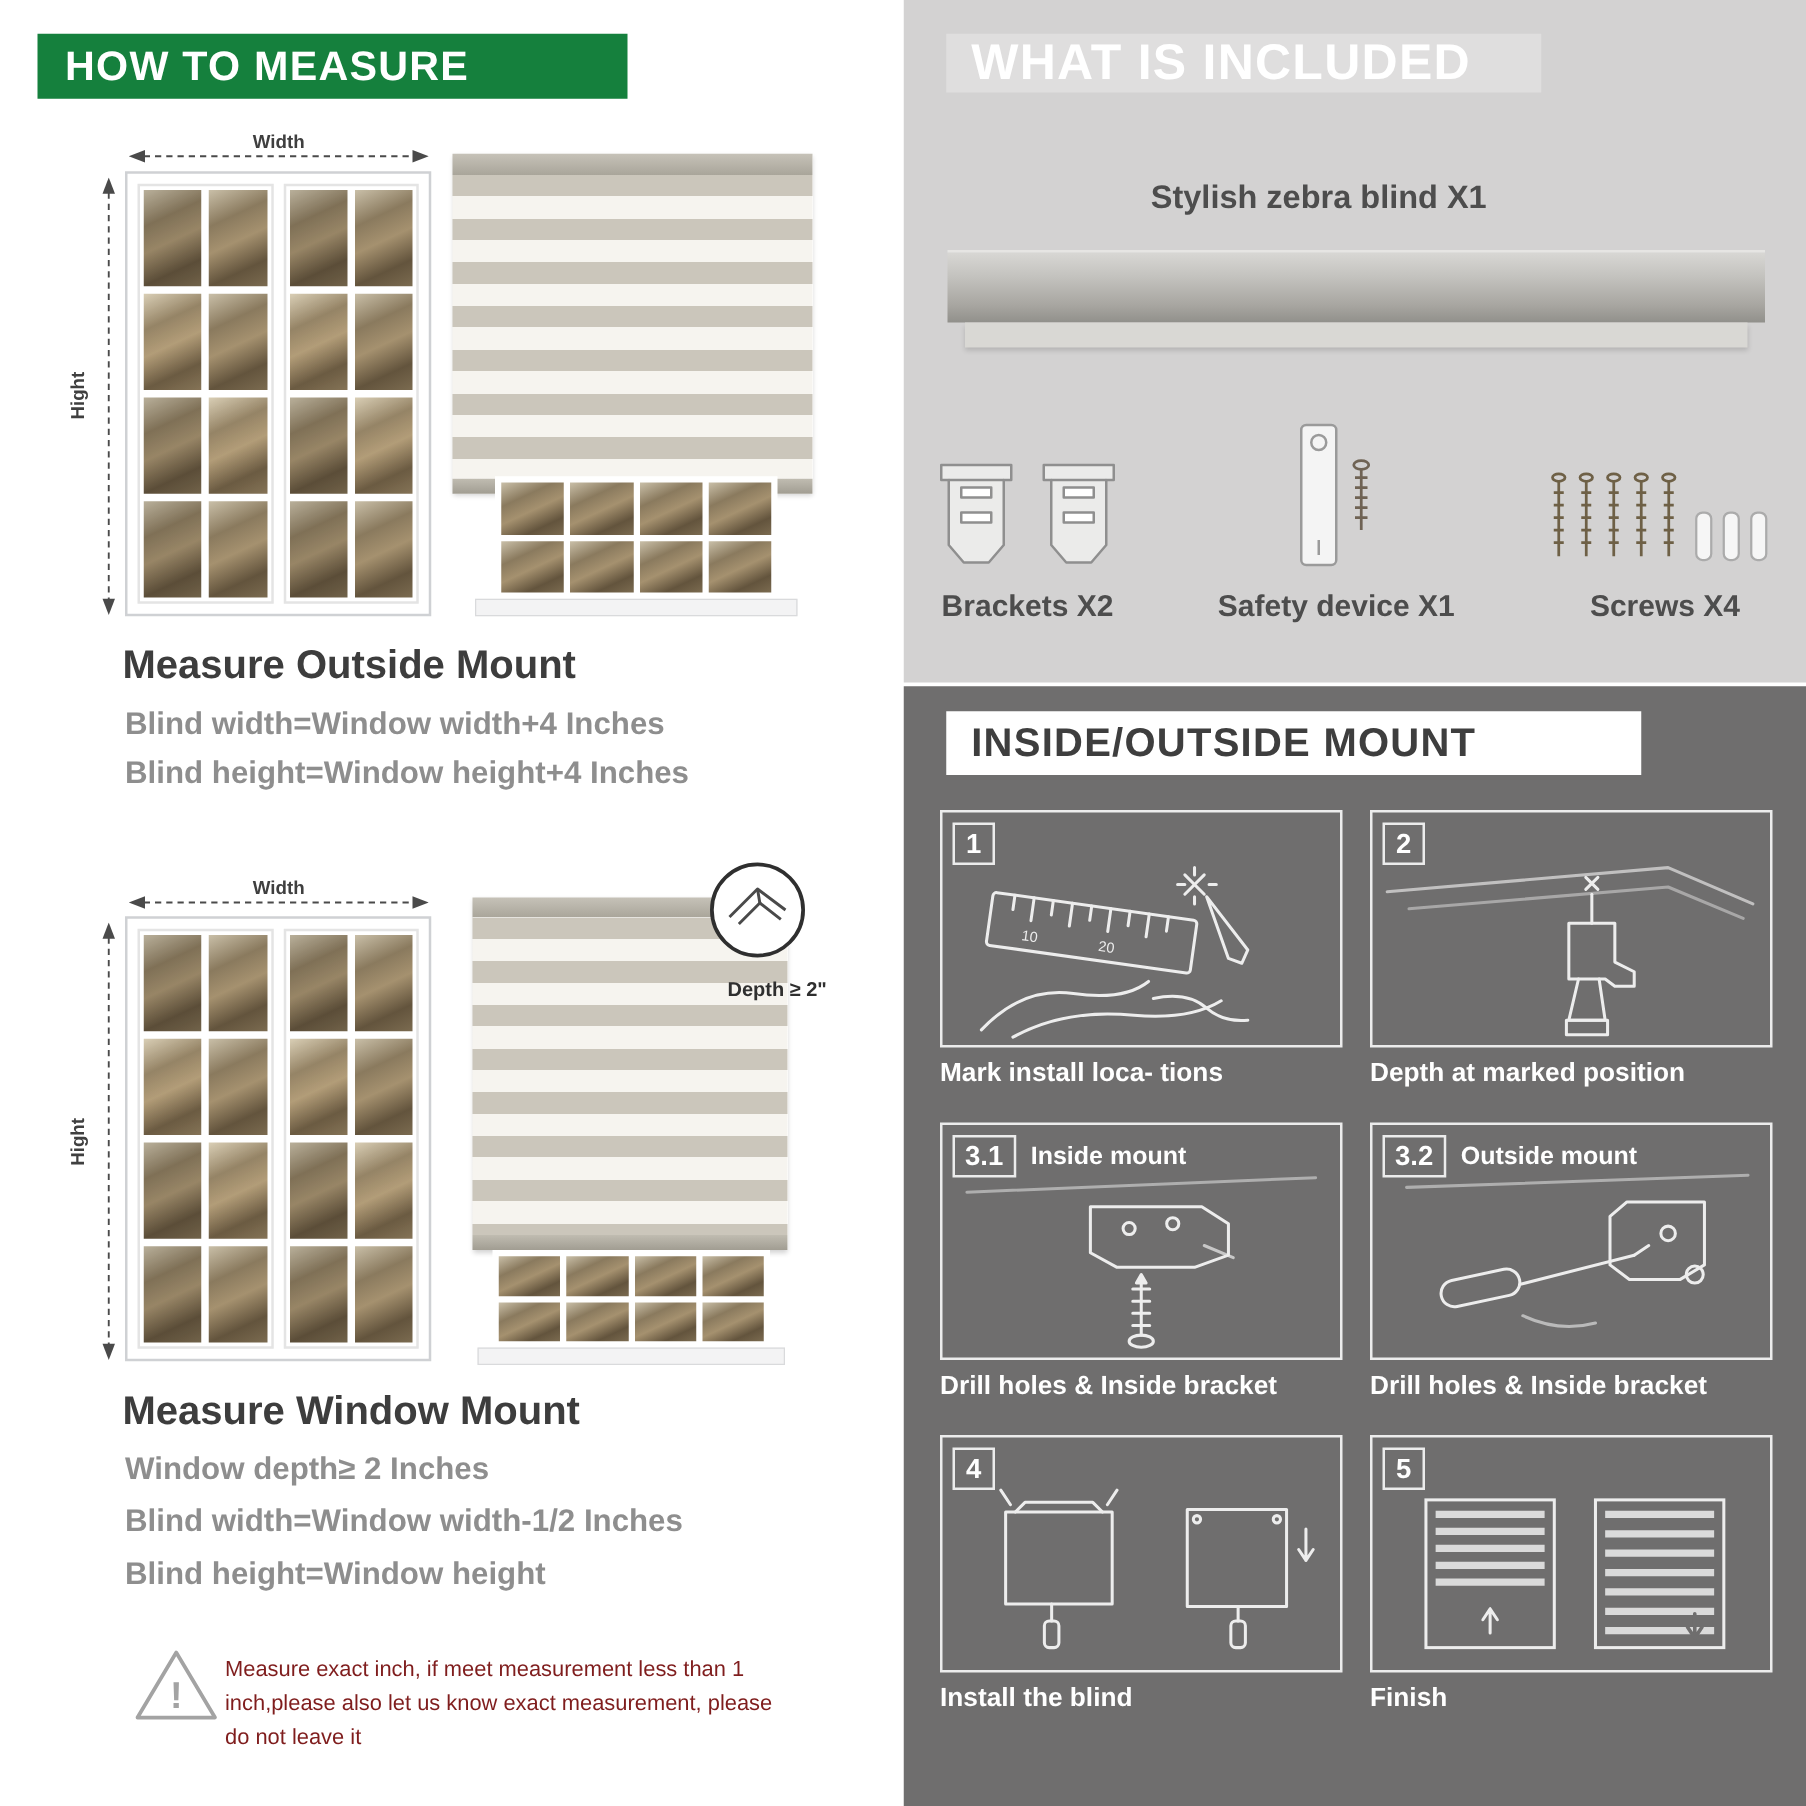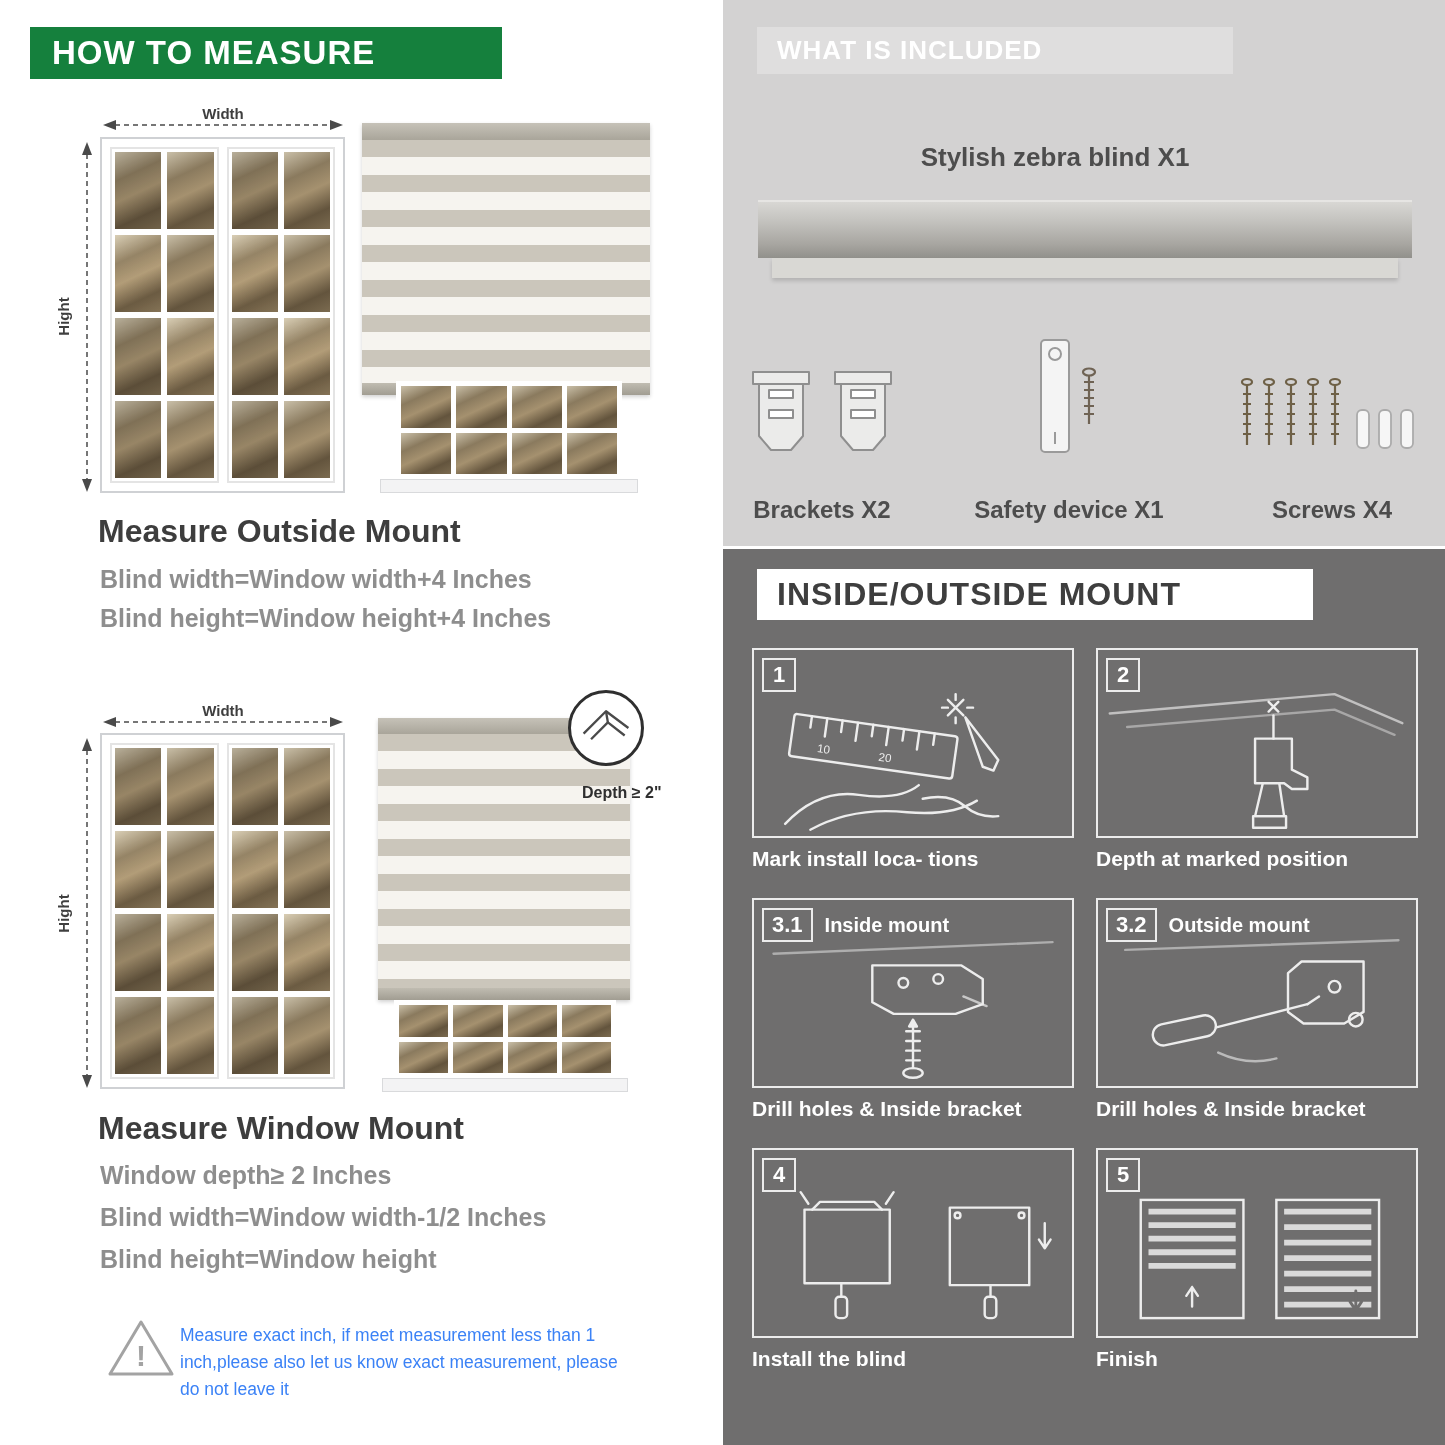--- a/index.html
+++ b/index.html
@@ -32,35 +32,35 @@
   .minigrid { display:grid; grid-template-columns:repeat(4,1fr); grid-template-rows:1fr 1fr; gap:5px; height:100%; }
   .sill { background:#f3f3f4; border:1px solid #d9dadc; }
 
   .sec-title { font-size:32px; font-weight:bold; color:#3d3d3d; }
   .sec-line { font-size:25px; font-weight:bold; color:#8e8e8e; }
 
   .depth-circle { width:76px; height:76px; border-radius:50%; border:3px solid #2f2f2f; background:#fff; z-index:5;
     display:flex; align-items:center; justify-content:center; }
   .depth-label { font-size:16px; font-weight:bold; color:#2f2f2f; }
 
-  .warn-text { width:448px; font-size:17.5px; color:#3b82f6; line-height:1.55; }
+  .warn-text { width:448px; font-size:17.5px; color:#7f1d1d; line-height:1.55; }
 
   
   .rt-bg { left:723px; top:0; width:722px; height:546px; background:#d3d2d2; }
   .rt-banner { left:757px; top:27px; width:476px; height:47px; background:#dfdede; color:#fff;
-    font-size:26px; font-weight:bold; line-height:47px; padding-left:20px; letter-spacing:1px; }
+    font-size:40px; font-weight:bold; line-height:47px; padding-left:20px; letter-spacing:1px; }
   .rt-blind-label { left:723px; top:142px; width:664px; text-align:center; font-size:26px; font-weight:bold; color:#4d4d4d; }
   .headrail-main { left:758px; top:200px; width:654px; height:58px;
     background:linear-gradient(180deg,#d8d7d4 0%,#c3c2be 35%,#a8a6a1 75%,#91908b 100%);
     border-top:2px solid #e6e5e3; }
   .headrail-lip { left:772px; top:258px; width:626px; height:20px; background:#d9d8d4;
     box-shadow:0 3px 4px rgba(0,0,0,.15); }
 
   .inc-items { left:745px; top:330px; width:680px; display:flex; justify-content:space-between; }
-  .inc-item { display:flex; flex-direction:column; align-items:center;gap:24px; }
+  .inc-item { display:flex; flex-direction:column; align-items:center; }
   .icon-box { height:128px; display:flex; align-items:flex-end; justify-content:center; gap:10px; }
   .inc-label { margin-top:14px; font-size:24px; font-weight:bold; color:#4d4d4d; white-space:nowrap; }
 
   
   .rb-bg { left:723px; top:549px; width:722px; height:896px; background:#6f6e6e; }
   .rb-banner { left:757px; top:569px; width:556px; height:51px; background:#fff; color:#3e3e3e;
     font-size:32px; font-weight:bold; line-height:51px; padding-left:20px; letter-spacing:1px; }
 
   .steps-grid { left:752px; top:648px; width:666px; display:grid;
     grid-template-columns:322px 322px; column-gap:22px; row-gap:16px; }

